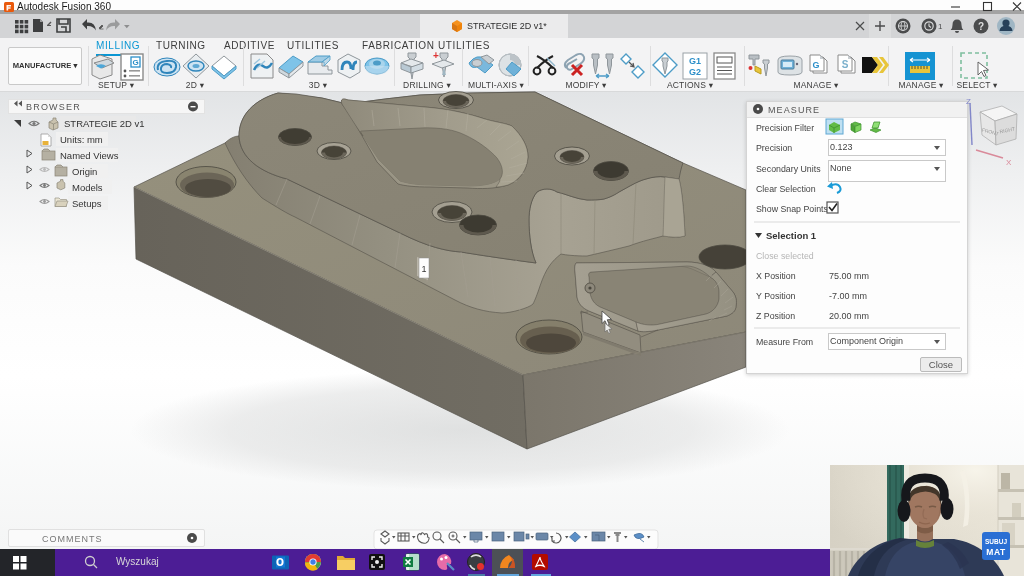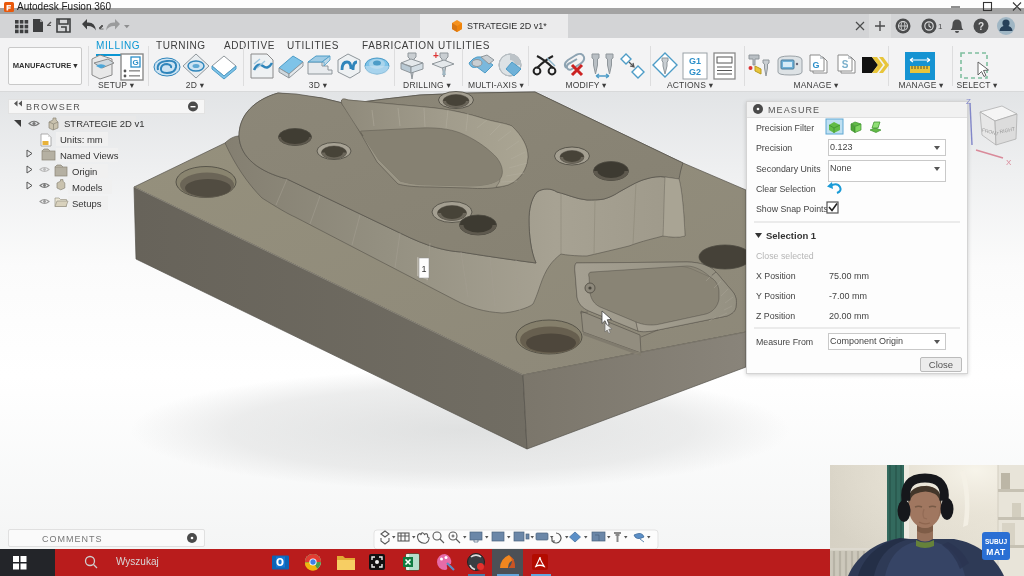--- a/index.html
+++ b/index.html
@@ -1,17 +1,17 @@
 <!DOCTYPE html>
 <html><head><meta charset="utf-8"><style>
 *{margin:0;padding:0;box-sizing:border-box}
 html,body{width:1024px;height:576px;overflow:hidden;font-family:"Liberation Sans",sans-serif;background:#fff;position:relative}
 .abs{position:absolute}
 
-#titlebar{position:absolute;left:0;top:0;width:1024px;height:14px;background:#fdfdfd;border-bottom:6px solid #a3a3a3}
+#titlebar{position:absolute;left:0;top:0;width:1024px;height:14px;background:#fdfdfd;border-bottom:4px solid #a3a3a3}
 #titlebar .tt{position:absolute;left:17px;top:1px;font-size:10px;color:#1a1a1a}
 
 #qat{position:absolute;left:0;top:14px;width:1024px;height:24px;background:#d3d4d6}
 #doctab{position:absolute;left:420px;top:14px;width:148px;height:24px;background:#ebebec}
 
 #ribbon{position:absolute;left:0;top:38px;width:1024px;height:54px;background:#f3f3f4;border-bottom:1px solid #d8d9da}
 .rtab{position:absolute;top:40px;font-size:10px;letter-spacing:.6px;color:#3c3c3c}
 .rlab{position:absolute;top:80px;font-size:8.5px;color:#3c3c3c;letter-spacing:.2px;white-space:nowrap;transform:translateX(-50%)}
 .rsep{position:absolute;top:46px;height:40px;width:1px;background:#ddddde}
 #manuf{position:absolute;left:8px;top:47px;width:74px;height:38px;background:#fbfbfb;border:1px solid #c9c9c9;border-radius:2px;font-size:7.6px;font-weight:bold;color:#333;text-align:center;line-height:36px;white-space:nowrap}
@@ -22,21 +22,21 @@
 
 #mpanel{position:absolute;left:746px;top:101px;width:222px;height:273px;background:#fdfdfd;border:1px solid #d4d4d4;box-shadow:0 1px 4px rgba(0,0,0,.18);font-size:9px;color:#444}
 #mpanel .hdr{position:absolute;left:0;top:0;width:100%;height:16px;background:#f1f1f1;border-bottom:1px solid #e0e0e0}
 #mpanel .lab{position:absolute;left:9px;white-space:nowrap;font-size:8.8px}
 #mpanel .val{position:absolute;left:82px;white-space:nowrap}
 .dd{position:absolute;background:#fff;border:1px solid #c9c9c9;font-size:9px;color:#444;padding-left:1px;line-height:15px}
 .dd:after{content:"";position:absolute;right:5px;top:6px;border-left:3.5px solid transparent;border-right:3.5px solid transparent;border-top:4px solid #555}
 
 #comm{position:absolute;left:8px;top:529px;width:197px;height:18px;background:#fafafa;border:1px solid #e0e0e0;border-radius:2px}
 
-#taskbar{position:absolute;left:0;top:549px;width:1024px;height:27px;background:#b91c1c}
+#taskbar{position:absolute;left:0;top:549px;width:1024px;height:27px;background:#4c1d95}
 #taskbar .dk{position:absolute;left:0;top:0;width:55px;height:27px;background:#232529}
 .tbtxt{position:absolute;left:116px;top:7px;font-size:10px;color:#d8d8d8}
 </style></head><body>
 <div id="titlebar">
     <span class="tt">Autodesk Fusion 360</span>
   </div>
 <div id="qat"></div>
 <div id="doctab"></div>
 <svg class="abs" style="left:0;top:0" width="1024" height="38" viewBox="0 0 1024 38">
 

